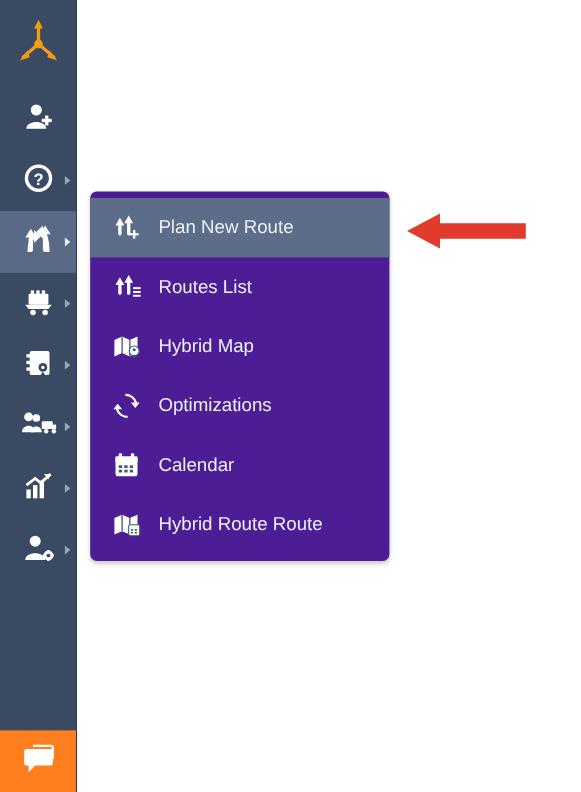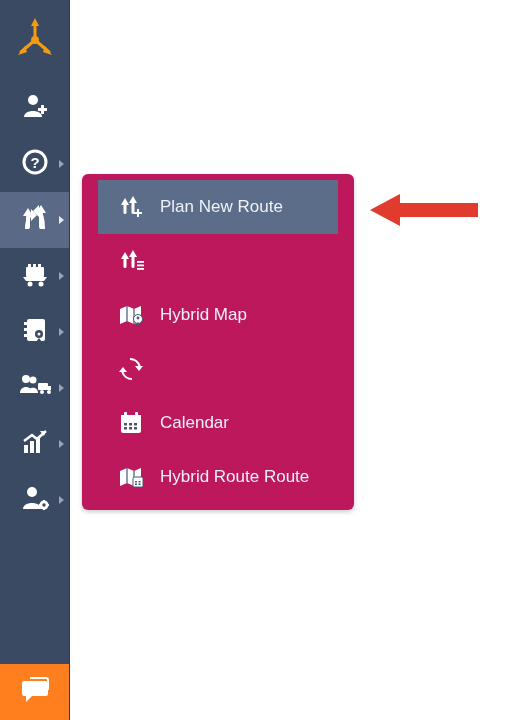--- a/index.html
+++ b/index.html
@@ -66,23 +66,23 @@
     align-items: center;
     justify-content: center;
     cursor: pointer;
   }
   
   .flyout {
     position: absolute;
     left: 82px;
     top: 174px;
     width: 272px;
-    background: #be185d;
+    background: #4c1d95;
     border-radius: 6px;
-    padding: 6px 16px;
+    padding: 6px 0;
     box-shadow: 0 2px 4px rgba(0,0,0,.2);
   }
   .flyout-item {
     display: flex;
     align-items: center;
     height: 54px;
     padding: 0 18px;
     cursor: pointer;
     color: #eef1f6;
     font-size: 17px;
@@ -281,20 +281,21 @@
         <svg width="26" height="24" viewBox="0 0 26 24" fill="#fff">
           <polygon points="7,3 3,10 11,10"></polygon>
           <rect x="5.5" y="9" width="3" height="10" rx="1.5"></rect>
           <polygon points="15,1 11,8 19,8"></polygon>
           <rect x="13.5" y="7" width="3" height="12" rx="1.5"></rect>
           <rect x="19" y="12" width="7" height="1.8"></rect>
           <rect x="19" y="15.5" width="7" height="1.8"></rect>
           <rect x="19" y="19" width="7" height="1.8"></rect>
         </svg>
       </span>
+      <span class="label">Routes List</span>
     </div>
 
     <div class="flyout-item">
       <span class="ficon">
         <svg width="26" height="24" viewBox="0 0 26 24" fill="#fff">
           <path d="M2 6 L9 3 L16 6 L23 3 V18 L16 21 L9 18 L2 21 Z"></path>
           <path d="M9 3 V18 M16 6 V21" stroke="#455774" stroke-width="1.2" fill="none"></path>
           <circle cx="20" cy="16" r="4.5" fill="#fff" stroke="#455774" stroke-width="1"></circle>
           <circle cx="20" cy="15" r="1.4" fill="#455774"></circle>
           <path d="M20 19 L18 22 L22 22 Z" fill="#455774"></path>
@@ -303,20 +304,21 @@
       <span class="label">Hybrid Map</span>
     </div>
 
     <div class="flyout-item">
       <span class="ficon">
         <svg width="24" height="24" viewBox="0 0 24 24" fill="#fff">
           <path d="M12 3 A9 9 0 0 1 20.5 9 L17 9 L21 14 L25 9 L22.7 9 A11 11 0 0 0 12 1 Z" transform="translate(-1,0)"></path>
           <path d="M12 21 A9 9 0 0 1 3.5 15 L7 15 L3 10 L-1 15 L1.3 15 A11 11 0 0 0 12 23 Z" transform="translate(1,0)"></path>
         </svg>
       </span>
+      <span class="label">Optimizations</span>
     </div>
 
     <div class="flyout-item">
       <span class="ficon">
         <svg width="24" height="24" viewBox="0 0 24 24" fill="#fff">
           <rect x="2" y="4" width="20" height="18" rx="2"></rect>
           <rect x="2" y="4" width="20" height="5" fill="#fff"></rect>
           <rect x="5" y="1" width="3" height="5" rx="1"></rect>
           <rect x="16" y="1" width="3" height="5" rx="1"></rect>
           <g fill="#455774">

